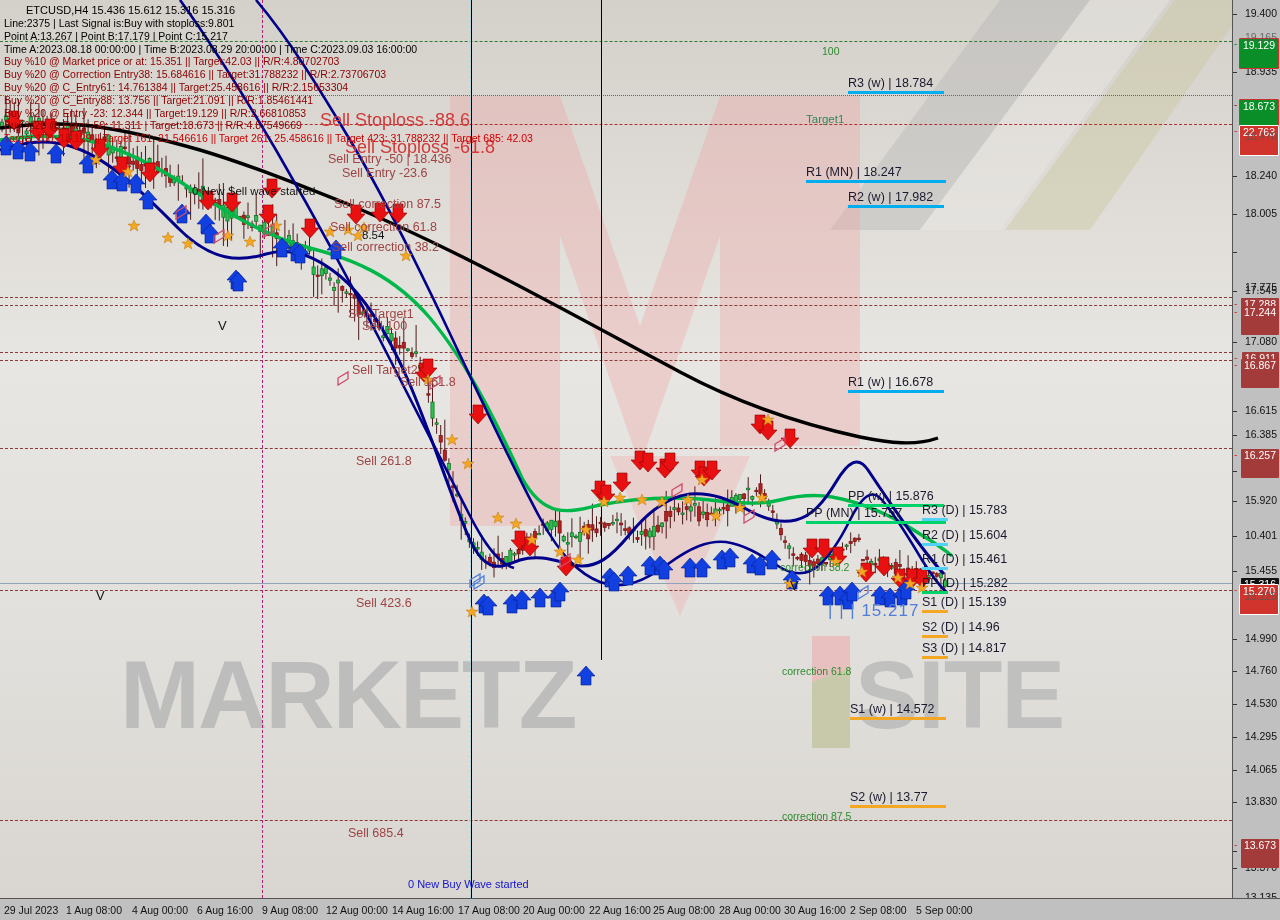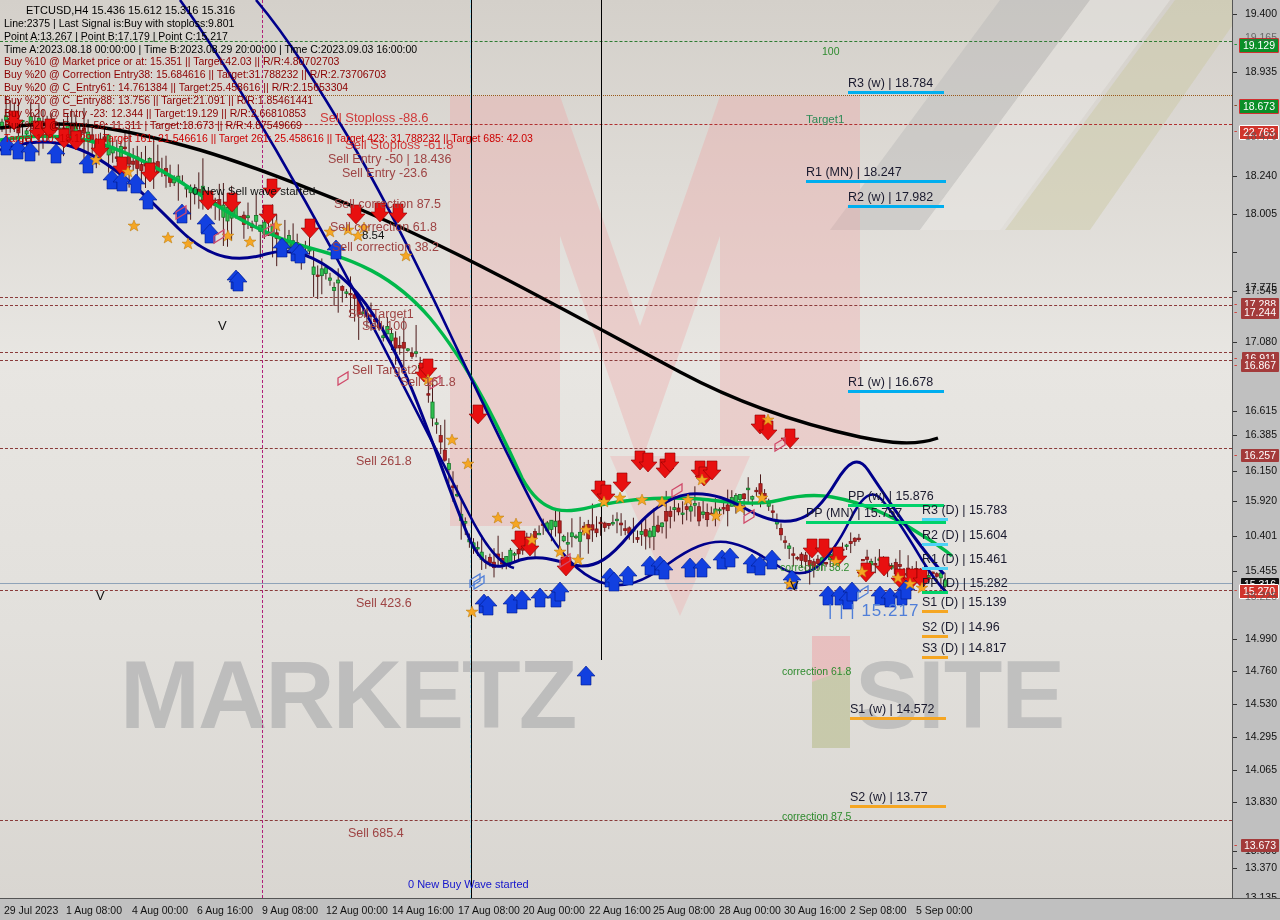--- a/index.html
+++ b/index.html
@@ -63,21 +63,21 @@
 
   
   #hdr { position:absolute; left:4px; top:4px; z-index:40; }
   #hdr .t0 { font-size:11px; color:#000; padding-left:22px; line-height:13px; }
   #hdr .t { font-size:10.5px; color:#000; line-height:12.8px; white-space:nowrap; }
   #hdr .buy { color:#8B0000; }
   #hdr .red { color:#cc0000; }
 
   
   .lbl { position:absolute; white-space:nowrap; z-index:30; }
-  .lbl.red   { color:#d03a3a; font-size:13px; }
+  .lbl.red   { color:#d03a3a; font-size:18px; }
   .lbl.dred  { color:#9e4444; font-size:12.5px; }
   .lbl.grn   { color:#2e8b2e; font-size:10.5px; }
   .lbl.grnbig{ color:#2e8b57; font-size:11.5px; }
   .lbl.blk   { color:#111; font-size:11.5px; }
   .lbl.blu   { color:#1414cc; font-size:11px; }
   .lbl.blubig{ color:#4f7ed8; font-size:17px; letter-spacing:1px; }
 
   
   .piv { position:absolute; z-index:32; white-space:nowrap; }
   .piv .txt { font-size:12.5px; color:#1a1a2e; display:block; line-height:14px; }
@@ -85,21 +85,21 @@
   .bar.cyan { background:#00aeef; }
   .bar.green{ background:#00d26a; }
   .bar.orange{ background:#f5a623; }
   .bar.cyanlt{ background:#4fd2f5; }
 
   
   .ytick { position:absolute; right:3px; font-size:10.5px; color:#111;
            text-align:right; line-height:11px; white-space:nowrap; }
   .ytickmark { position:absolute; left:0px; width:4px; height:0; border-top:1px solid #333; }
   .ybadge { position:absolute; right:1px; font-size:10.5px; color:#fff;
-            padding:1px 3px 1px 3px; line-height:11px; white-space:nowrap; border-radius:1px; }
+            padding:1px 3px 17px 3px; line-height:11px; white-space:nowrap; border-radius:1px; }
   .ybadge.green { background:#0a8f28; border:1px solid #d03030;}
   .ybadge.red   { background:#d0342c; border:1px solid #fff; }
   .ybadge.dred  { background:#a33b3b; }
   .ybadge.black { background:#101010; }
   .ydash { position:absolute; left:1px; font-size:10px; line-height:10px; }
 
   .xtick { position:absolute; top:5px; font-size:10.5px; color:#111; white-space:nowrap; }
 
   
   #glyphs { position:absolute; left:0; top:0; width:1232px; height:898px; z-index:25; }

